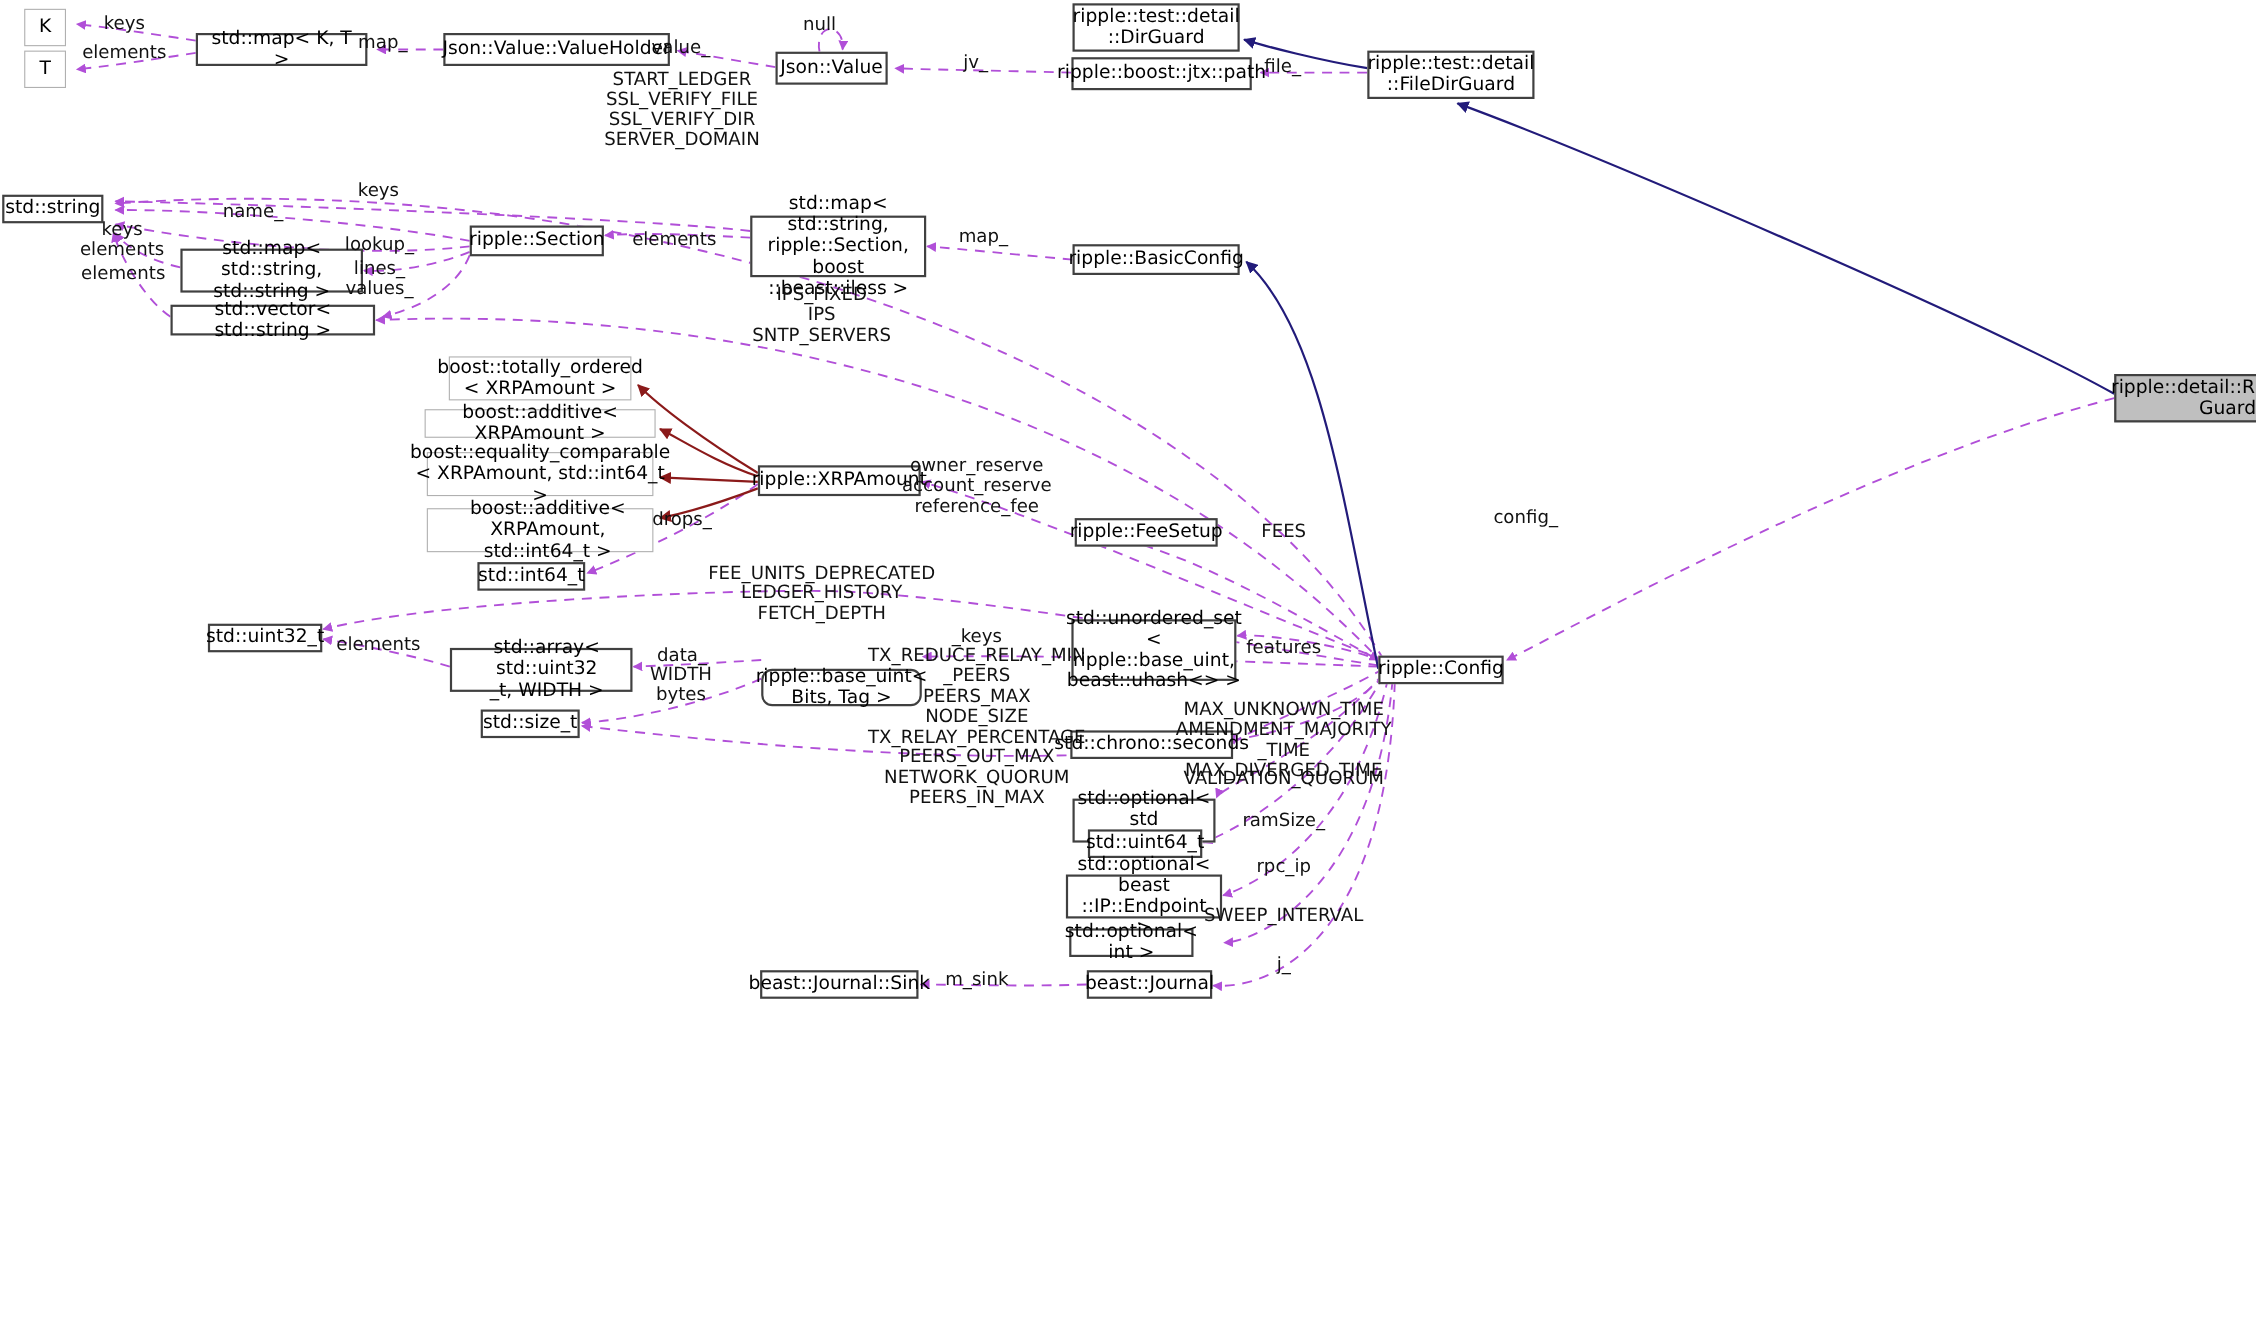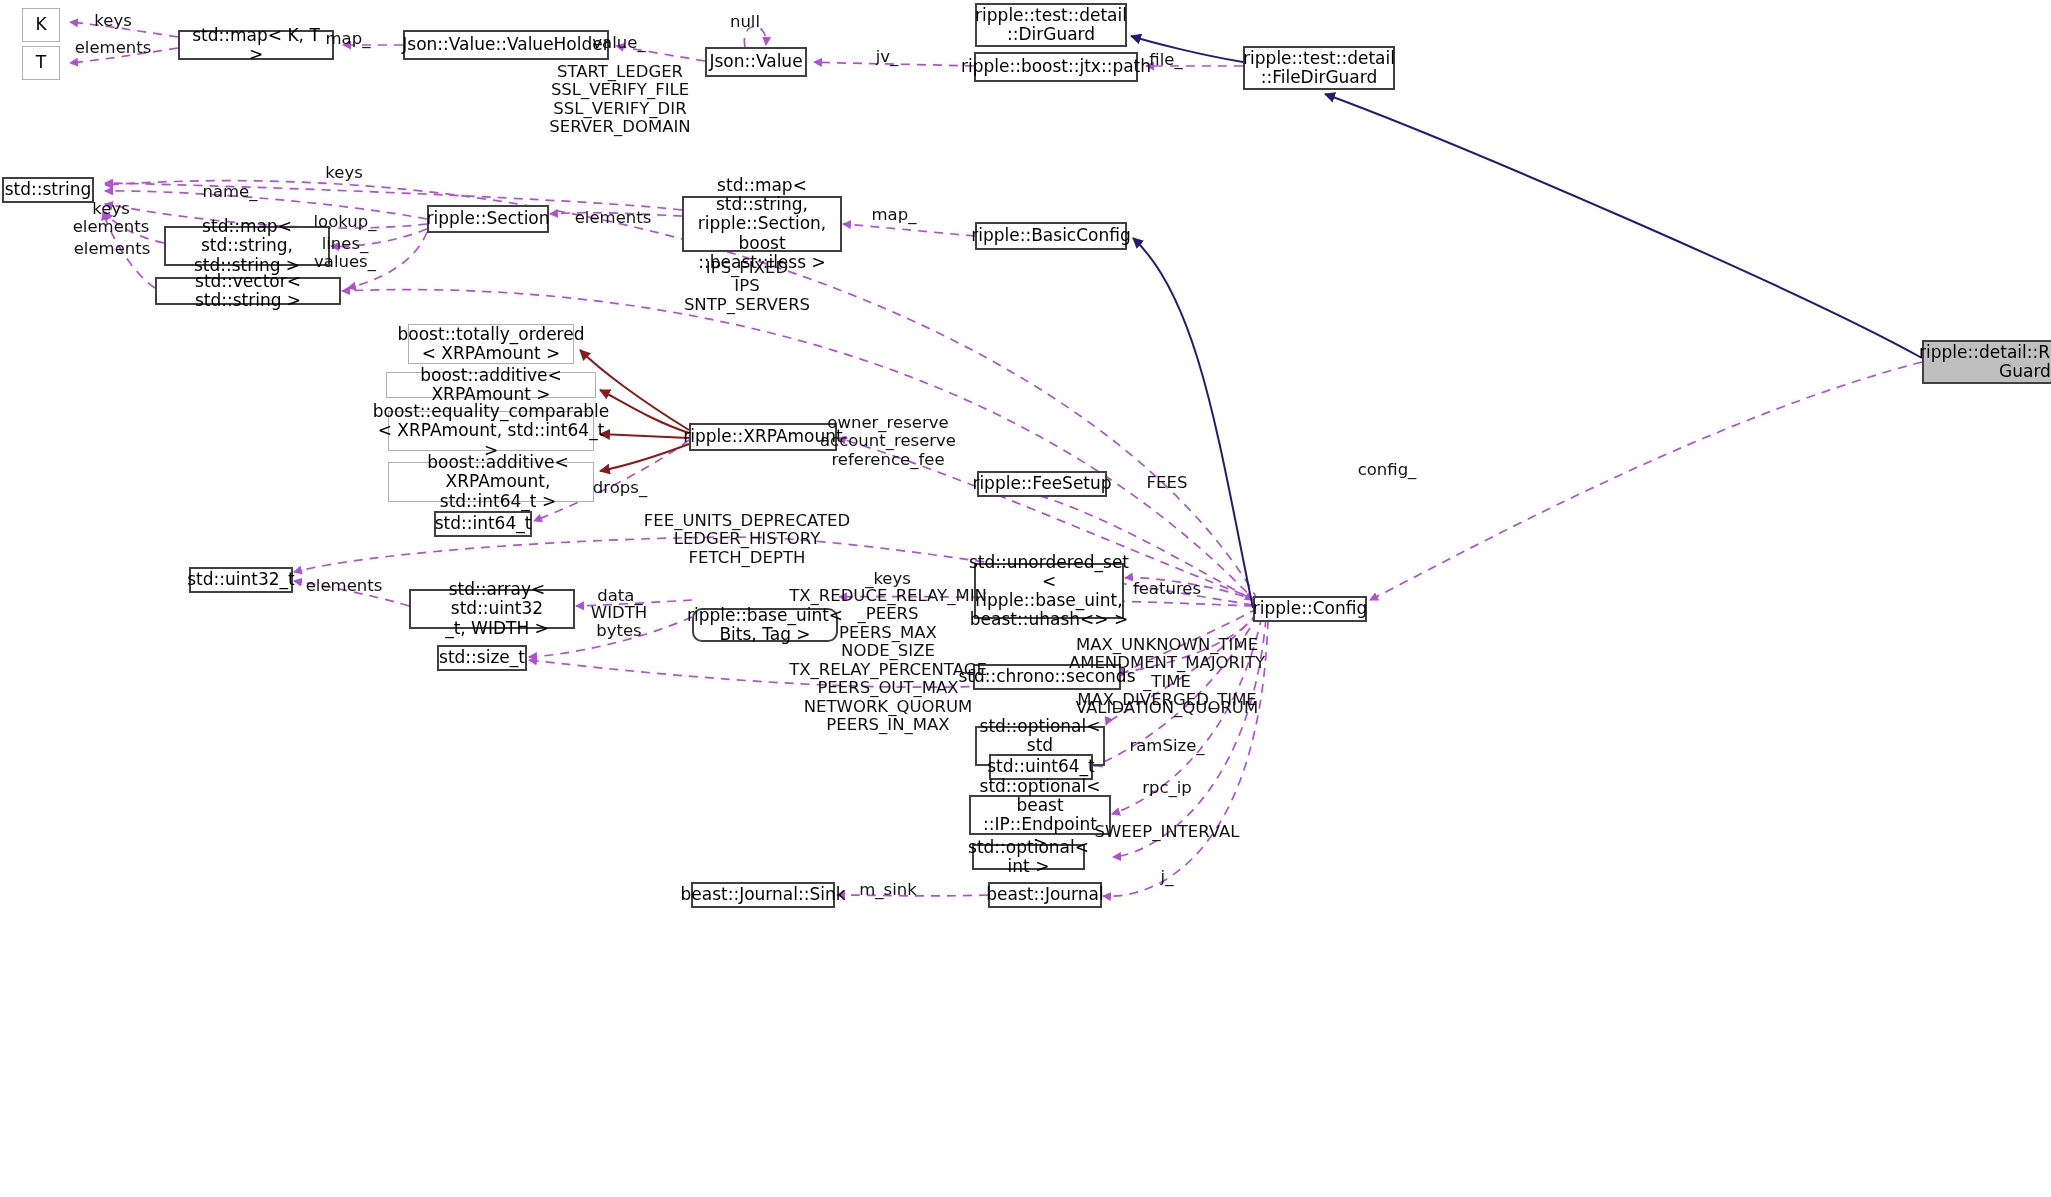--- a/index.html
+++ b/index.html
@@ -153,21 +153,21 @@
 elements</div>
       <div class="elabel" style="left: 112px; top: 240px;">elements</div>
       <div class="elabel" style="left: 345px; top: 213px;">lookup_</div>
       <div class="elabel" style="left: 345px; top: 235px;">lines_
 values_</div>
       <div class="elabel" style="left: 613px; top: 209px;">elements</div>
       <div class="elabel" style="left: 894px; top: 206px;">map_</div>
       <div class="elabel" style="left: 747px; top: 259px;">IPS_FIXED
 IPS
 SNTP_SERVERS</div>
-      <div class="elabel" style="left: 620px; top: 463px; margin-top: 16px;">drops_</div>
+      <div class="elabel" style="left: 620px; top: 463px;">drops_</div>
       <div class="elabel" style="left: 888px; top: 414px;">owner_reserve
 account_reserve
 reference_fee</div>
       <div class="elabel" style="left: 1167px; top: 474px;">FEES</div>
       <div class="elabel" style="left: 747px; top: 512px;">FEE_UNITS_DEPRECATED
 LEDGER_HISTORY
 FETCH_DEPTH</div>
       <div class="elabel" style="left: 344px; top: 577px;">elements</div>
       <div class="elabel" style="left: 620px; top: 587px;">data_</div>
       <div class="elabel" style="left: 619px; top: 604px;">WIDTH

